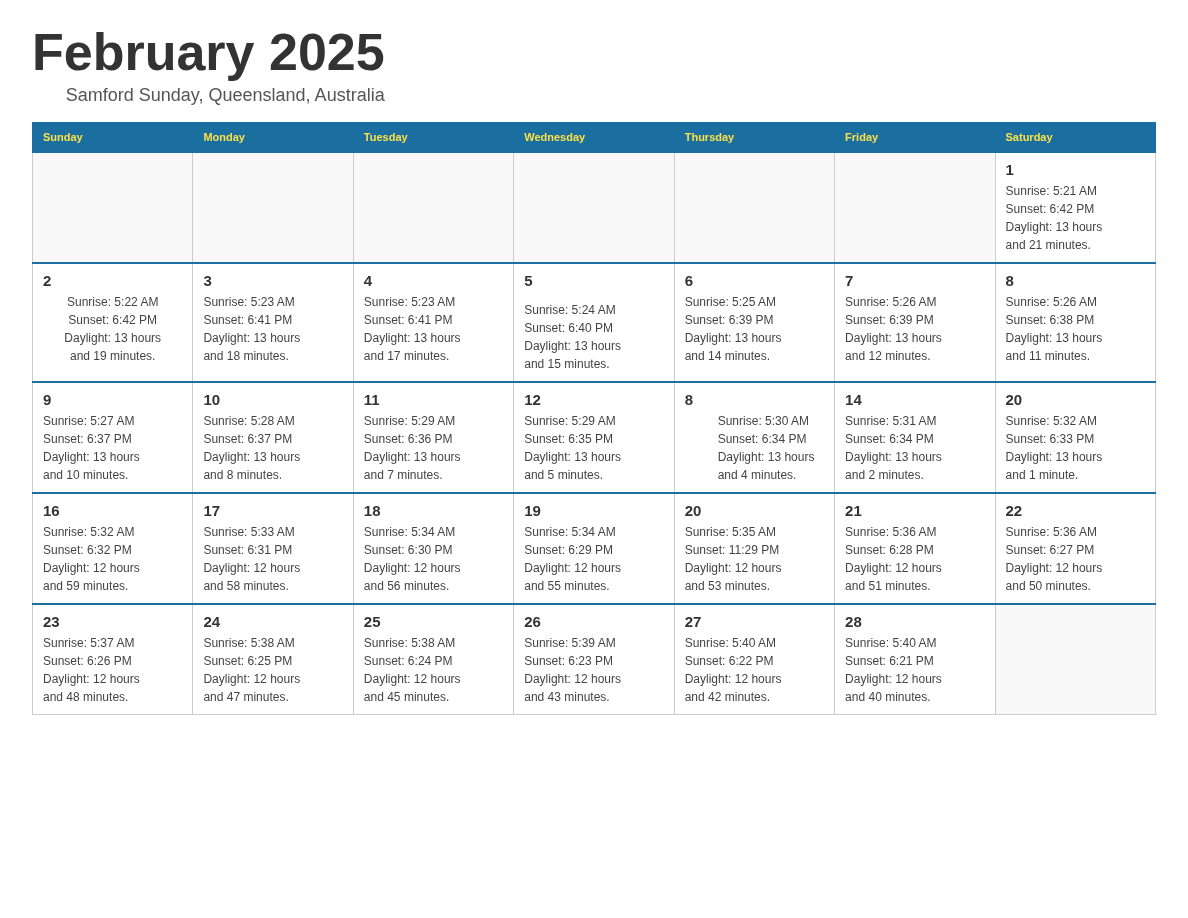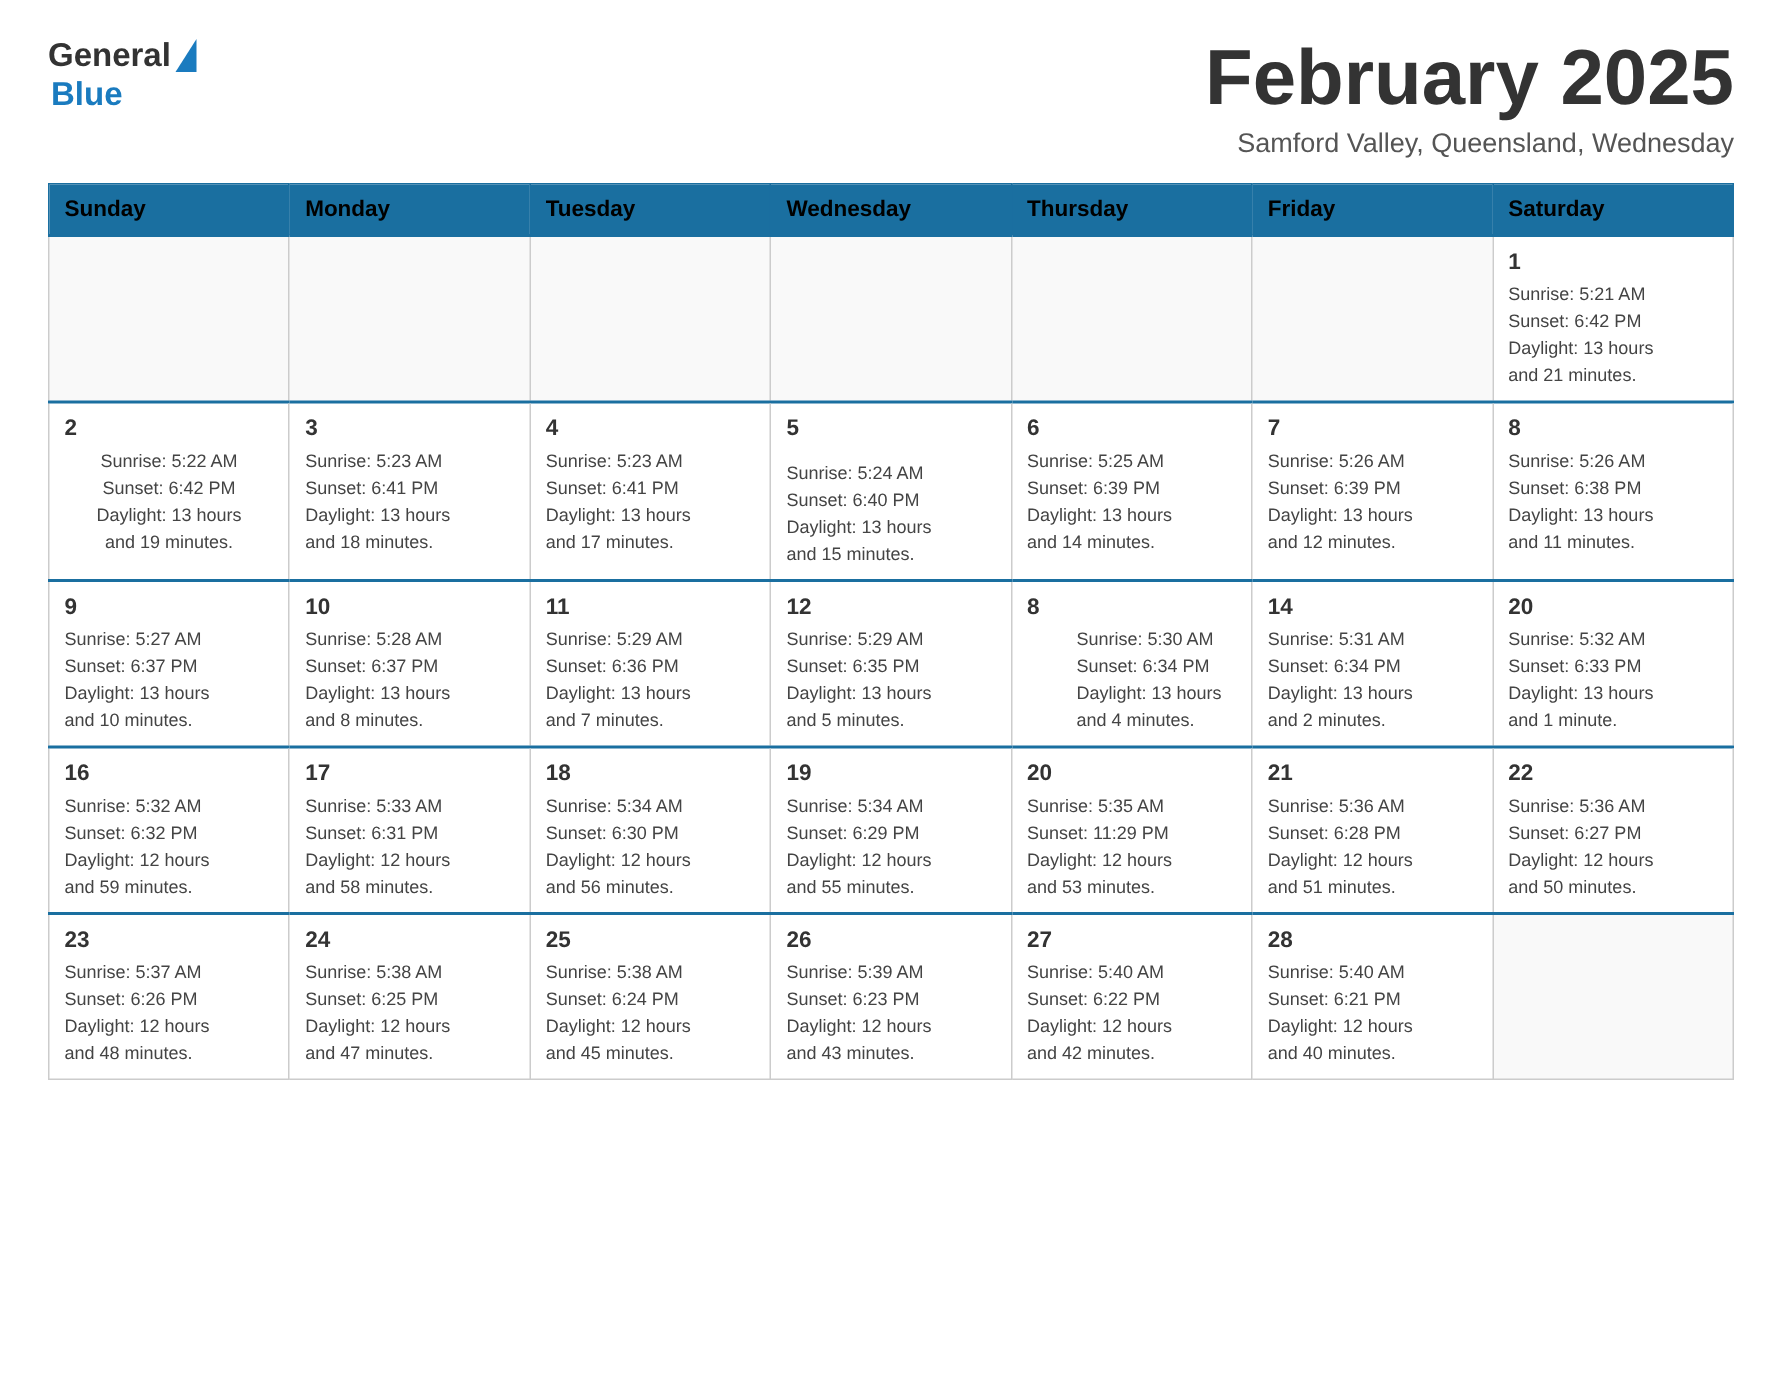--- a/index.html
+++ b/index.html
@@ -32,22 +32,22 @@
       color: #555;
       margin-top: 4px;
     }
     table {
       width: 100%;
       border-collapse: collapse;
       table-layout: fixed;
     }
     thead th {
       background-color: #1a6fa0;
-      color: #000000;
-      font-size: 15px;
+      color: #fde047;
+      font-size: 11px;
       font-weight: bold;
       padding: 8px 10px;
       text-align: left;
       border: 1px solid #1a6fa0;
     }
     tbody td {
       vertical-align: top;
       padding: 8px 10px;
       border: 1px solid #ccc;
       font-size: 12px;
@@ -93,30 +93,23 @@
       font-size: 22px;
       font-weight: bold;
       color: #1a7bbf;
       margin-left: 2px;
     }
   </style>
 </head>
 <body>
 
 <div class="header">
-  <div class="logo-wrapper">
-    <div class="logo-line1">
-      <span style="font-size:22px;font-weight:bold;color:#333;">General</span>
-      <span class="logo-triangle"></span>
-    </div>
-    <div class="logo-line2">Blue</div>
-  </div>
   <div class="title-area">
     <div class="month-title">February 2025</div>
-    <div class="location">Samford Valley, Queensland, Wednesday</div>
+    <div class="location">Samford Sunday, Queensland, Australia</div>
   </div>
 </div>
 
 <table>
   <thead>
     <tr>
       <th>Sunday</th>
       <th>Monday</th>
       <th>Tuesday</th>
       <th>Wednesday</th>

